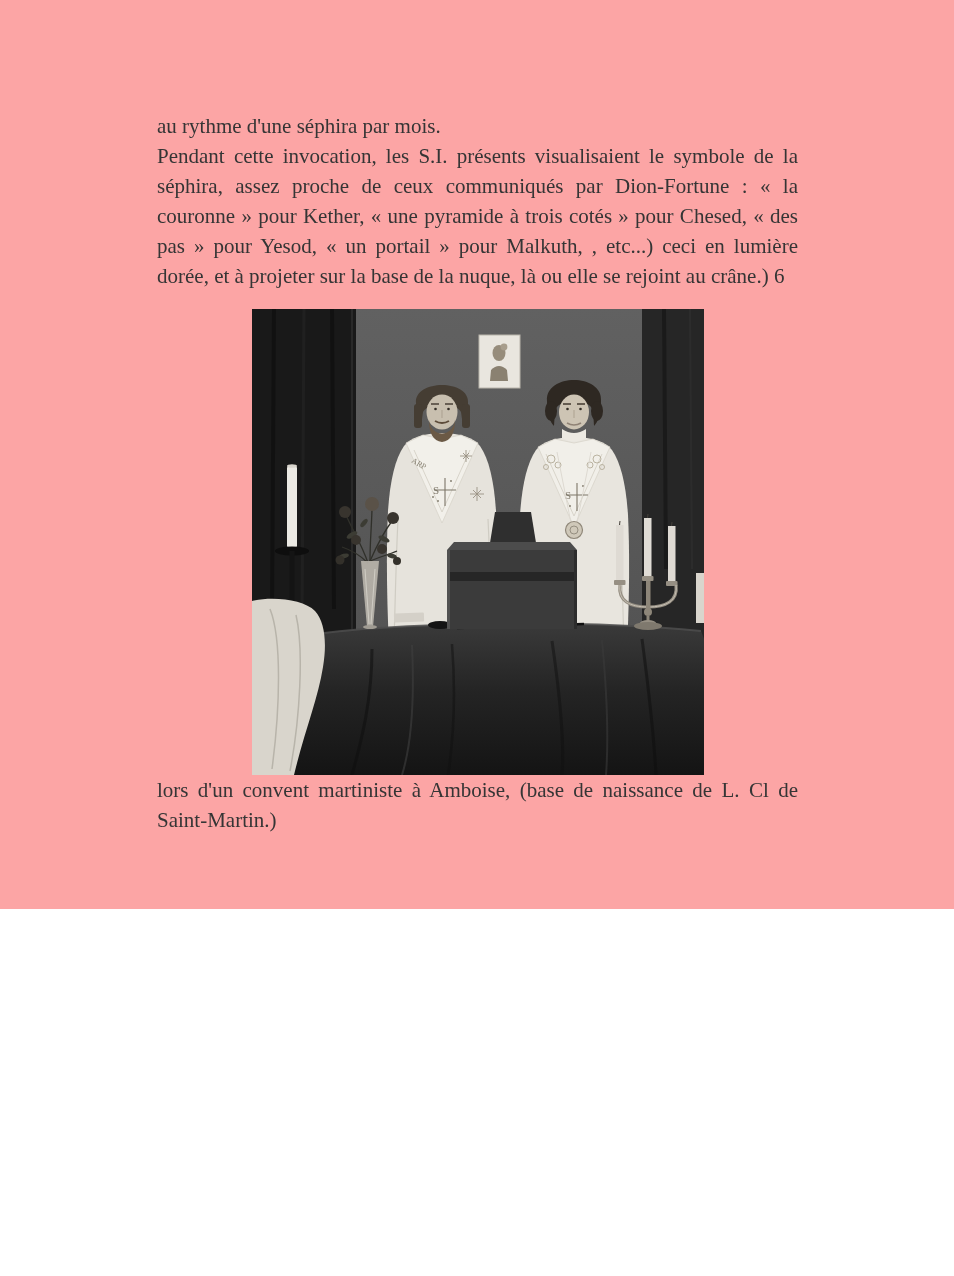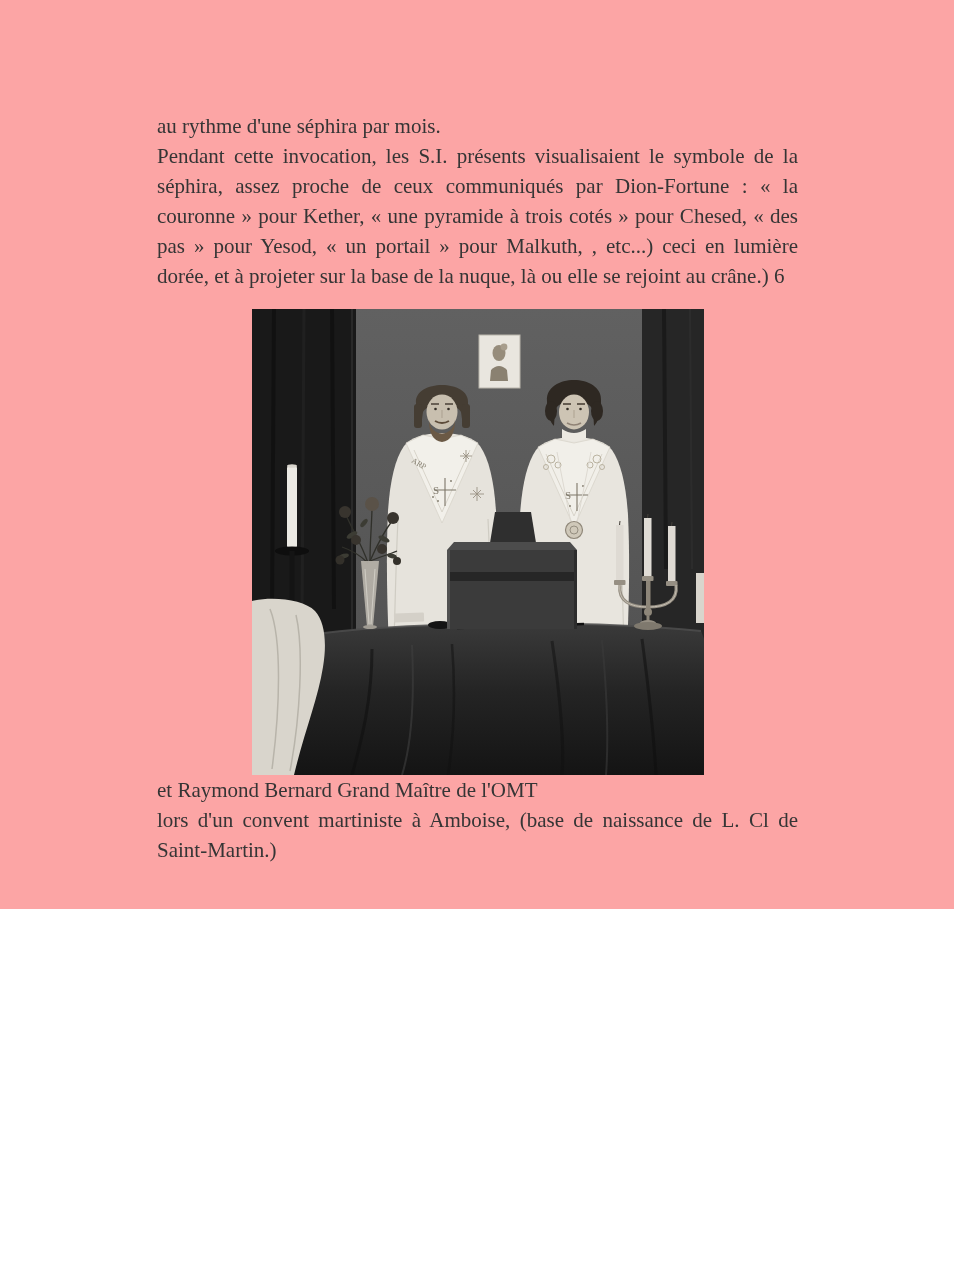--- a/index.html
+++ b/index.html
@@ -225,18 +225,17 @@
           <circle cx="396" cy="303" r="4" fill="#8d8679"></circle>
           <path d="M396 307 L396 313" stroke="#8d8679" stroke-width="3"></path>
           <ellipse cx="396" cy="314" rx="8" ry="3" fill="#968f83"></ellipse>
           <ellipse cx="396" cy="317" rx="14" ry="4" fill="#7f796e"></ellipse>
         </g>
 
         <rect x="444" y="264" width="8" height="50" fill="#d9d5cd"></rect>
       </svg>
     </figure>
 
-    <p class="cap2">et Raymond Bernard Grand Maître de l'OMT</p>
     <p class="just cap3">lors d'un convent martiniste à Amboise, (base de naissance de L. Cl de Saint-Martin.)</p>
   </div>
 
   <div class="page-number">75</div>
 </div>
 
 </body></html>

